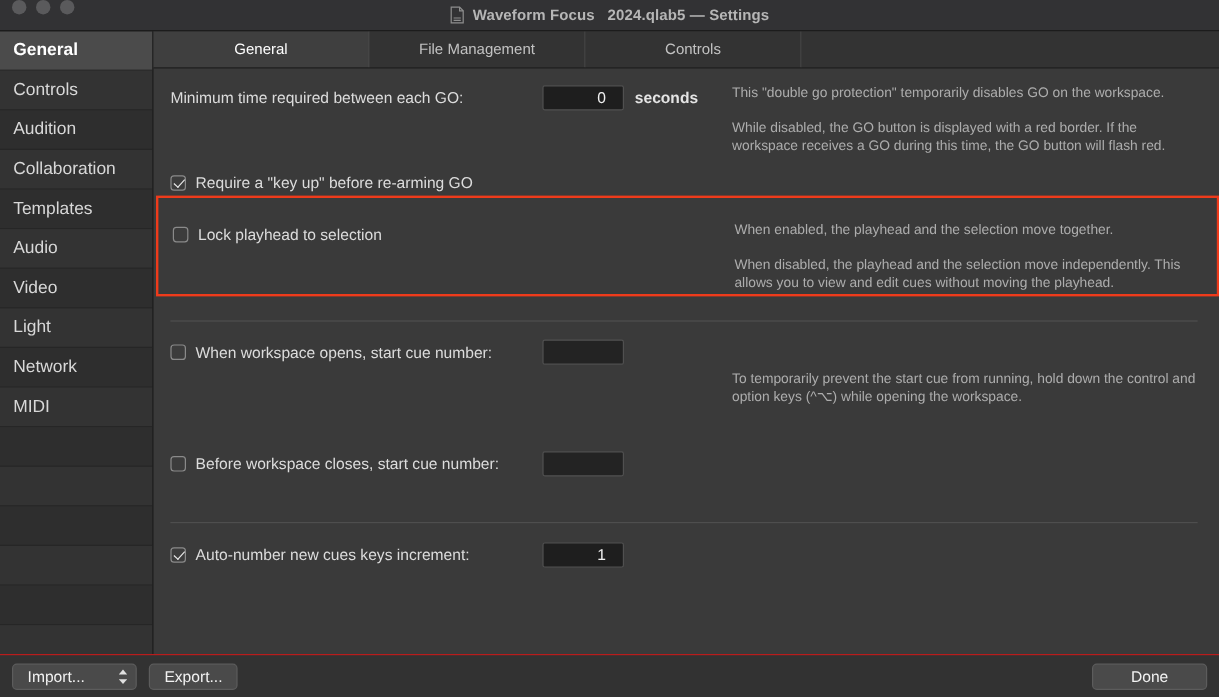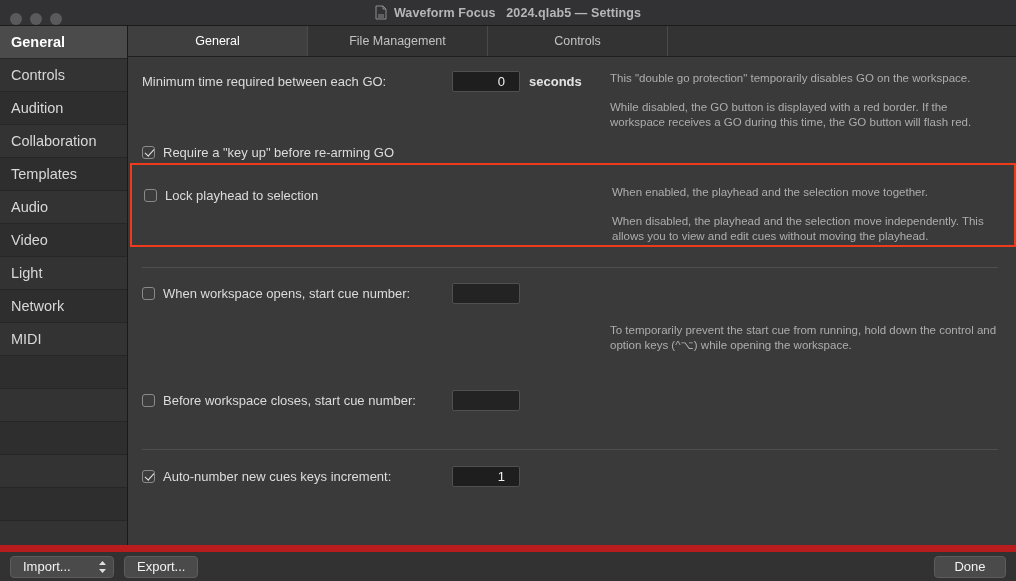--- a/index.html
+++ b/index.html
@@ -22,21 +22,21 @@
     flex-direction: column;
   }
 
   
   .titlebar {
     position: relative;
     height: 26px;
     flex: 0 0 26px;
     background: #323234;
     display: flex;
-    align-items: flex-end;
+    align-items: flex-start;
     border-bottom: 1px solid #1c1c1c;
   }
   .traffic {
     display: flex;
     gap: 8px;
     padding-left: 10px;
     align-items: center;
   }
   .light {
     width: 12px; height: 12px;
@@ -237,21 +237,21 @@
     right: 0px;
     border: 2px solid #ee3b1b;
     background: #3a3a3a;
   }
 
   
   .bottombar {
     height: 36px;
     flex: 0 0 36px;
     background: #323232;
-    border-top: 7px solid #b91c1c;
+    border-top: 1px solid #b91c1c;
     display: flex;
     align-items: center;
     padding: 0 10px;
     gap: 10px;
   }
   .btn {
     height: 22px;
     background: #4a4a4a;
     border: 1px solid #5c5c5c;
     border-radius: 4px;
@@ -270,21 +270,21 @@
     padding-right: 22px;
   }
   .popup-arrows {
     position: absolute;
     right: 6px;
     top: 50%;
     transform: translateY(-50%);
     display: block;
   }
   .spacer { flex: 1 1 auto; }
-  .btn.done { width: 72px; justify-content: center; }
+  .btn.done { width: 96px; justify-content: center; }
 </style>
 </head>
 <body>
 
 <div class="window">
 
   <div class="titlebar">
     <div class="traffic">
       <div class="light"></div>
       <div class="light"></div>
@@ -402,21 +402,21 @@
           <div class="col-left">
             <div class="check-line">
               <span class="cbox"></span>
               <span class="label">When workspace opens, start cue number:</span>
             </div>
           </div>
           <div class="col-field">
             <input class="field empty" type="text" value="" style="">
           </div>
           <div class="col-desc">
-            <div class="desc" style="margin-top:40px;">To temporarily prevent the start cue from running, hold down the control and option keys (^⌥) while opening the workspace.</div>
+            <div class="desc" style="margin-top:26px;">To temporarily prevent the start cue from running, hold down the control and option keys (^⌥) while opening the workspace.</div>
           </div>
         </div>
 
         <div class="srow" style="padding-top:36px;">
           <div class="col-left">
             <div class="check-line">
               <span class="cbox"></span>
               <span class="label">Before workspace closes, start cue number:</span>
             </div>
           </div>

